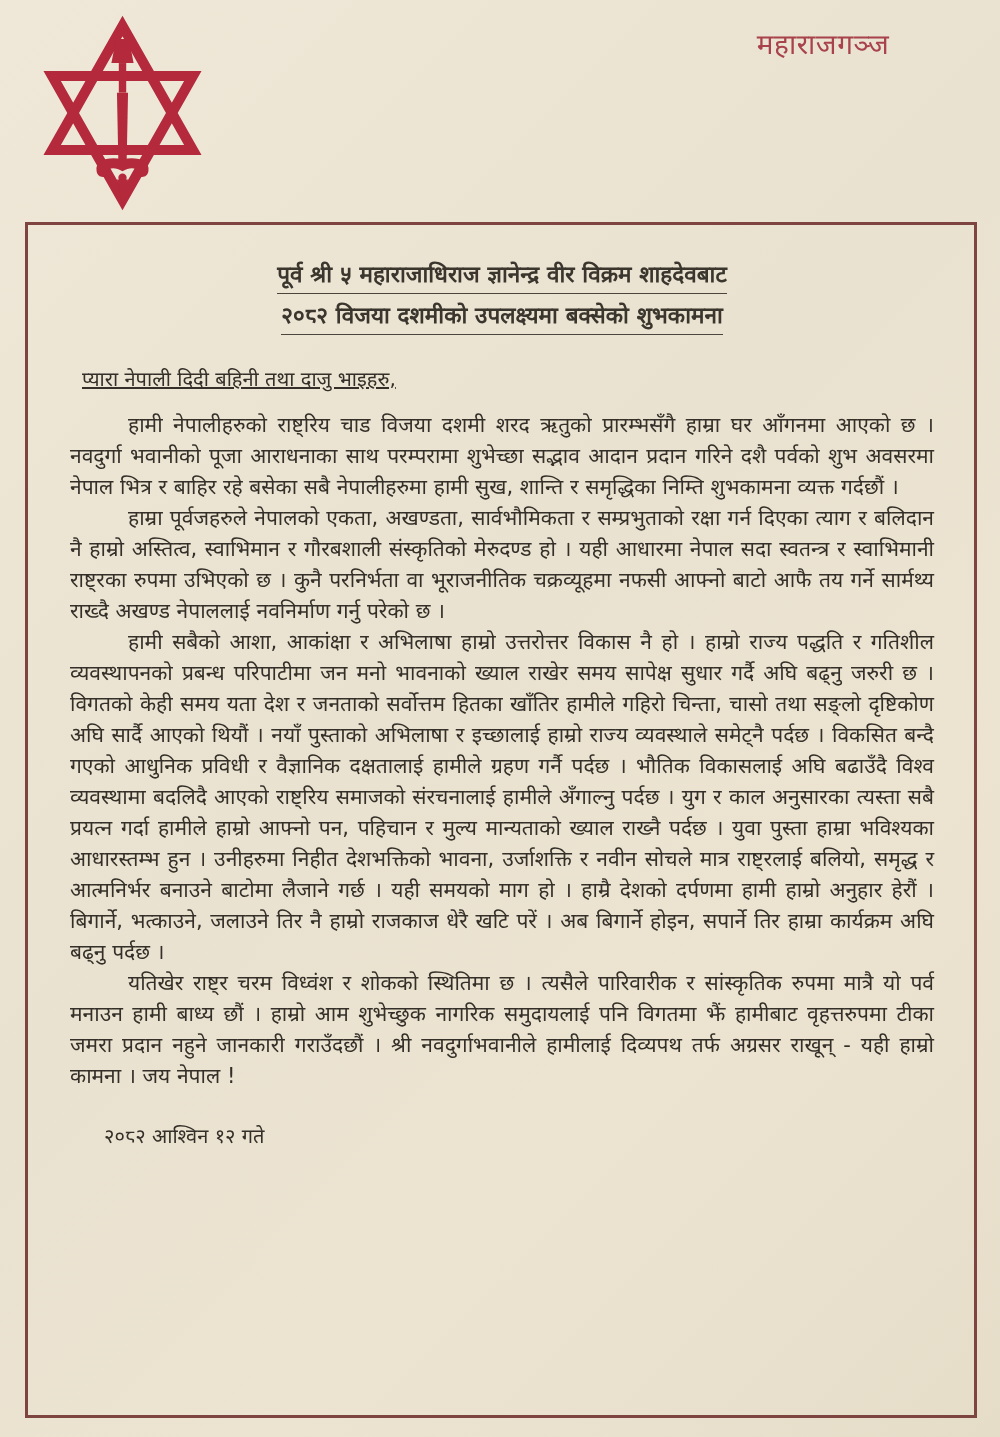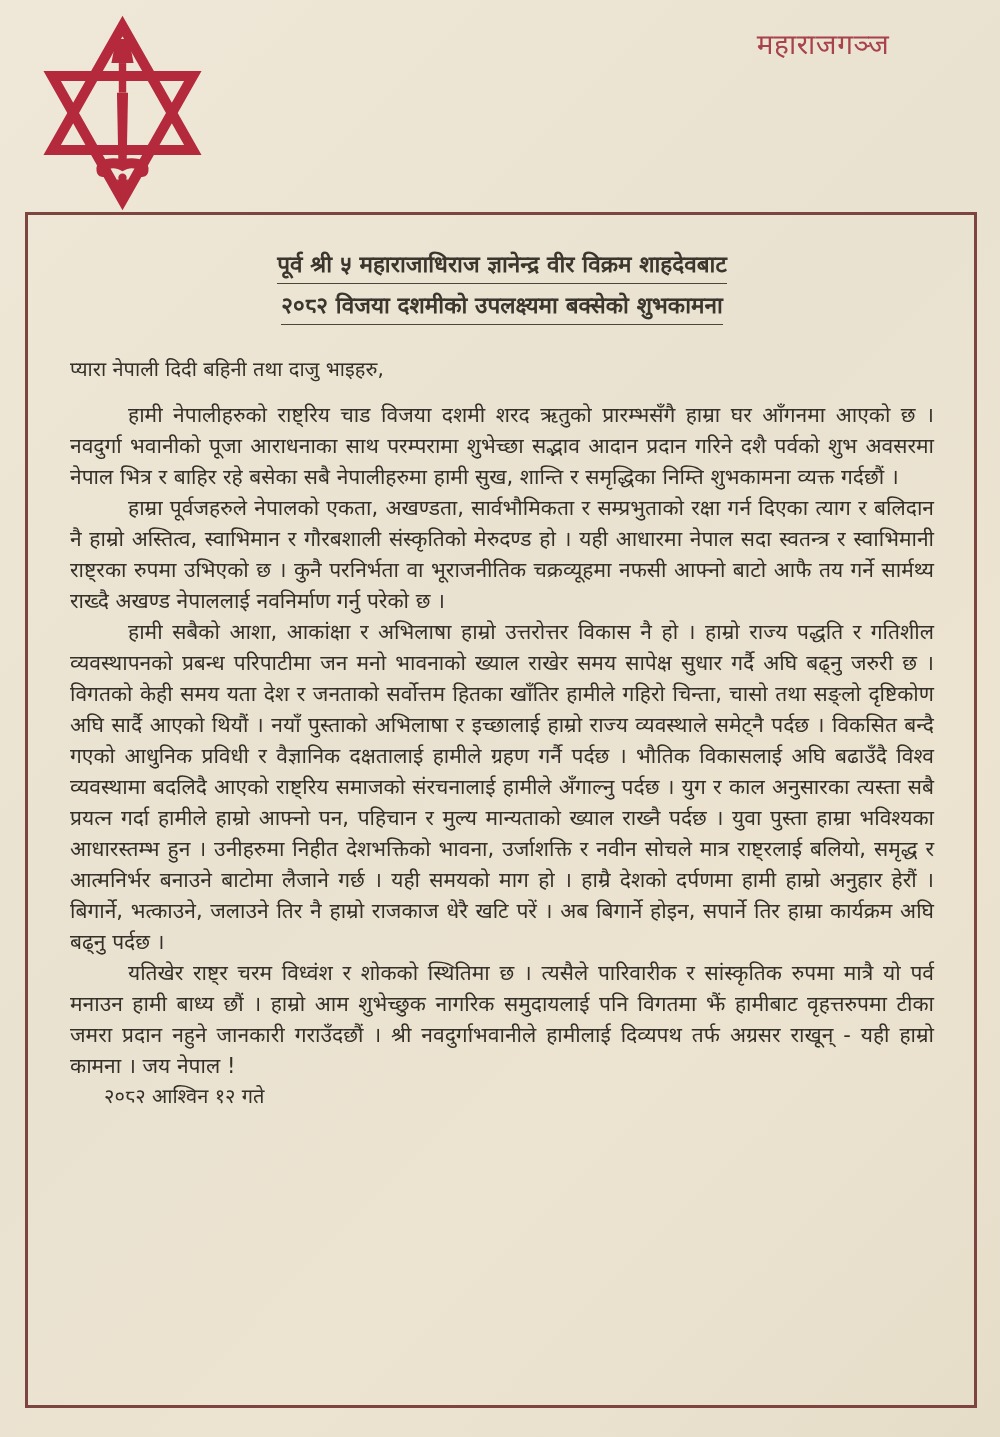--- a/index.html
+++ b/index.html
@@ -24,21 +24,21 @@
     width:250px;
     text-align:center;
     color:#a8424b;
     font-size:28px;
     line-height:45px;
     letter-spacing:.5px;
   }
   
   .letter{
     position:absolute;
-    left:25px;top:212px;
+    left:25px;top:222px;
     width:952px;height:1196px;
     border:3px solid #7d4440;
     box-sizing:border-box;
     padding:34px 40px 0 42px;
     overflow:hidden;
     color:#343029;
   }
   .title{
     text-align:center;
     font-weight:bold;
@@ -47,31 +47,33 @@
     margin:0 0 6px 0;
   }
   .title span{
     display:inline-block;
     border-bottom:1.5px solid #4a463e;
     padding-bottom:4px;
     line-height:30px;
   }
   .title.second{margin-bottom:0;}
   .salutation{
-    margin:30px 0 18px 0;
+    margin:30px 0 18px 12px;
     font-size:20px;
+    text-decoration:underline;
   }
   .body-text p{
     margin:0;
     font-size:21px;
     line-height:31px;
     text-align:justify;
     text-indent:58px;
   }
   .date-line{
+    margin-top:30px;
     padding-left:34px;
     font-size:20px;
   }
 </style>
 </head>
 <body>
 
 <div class="page">
 
   <svg class="emblem" viewBox="0 0 200 220" xmlns="http://www.w3.org/2000/svg">

